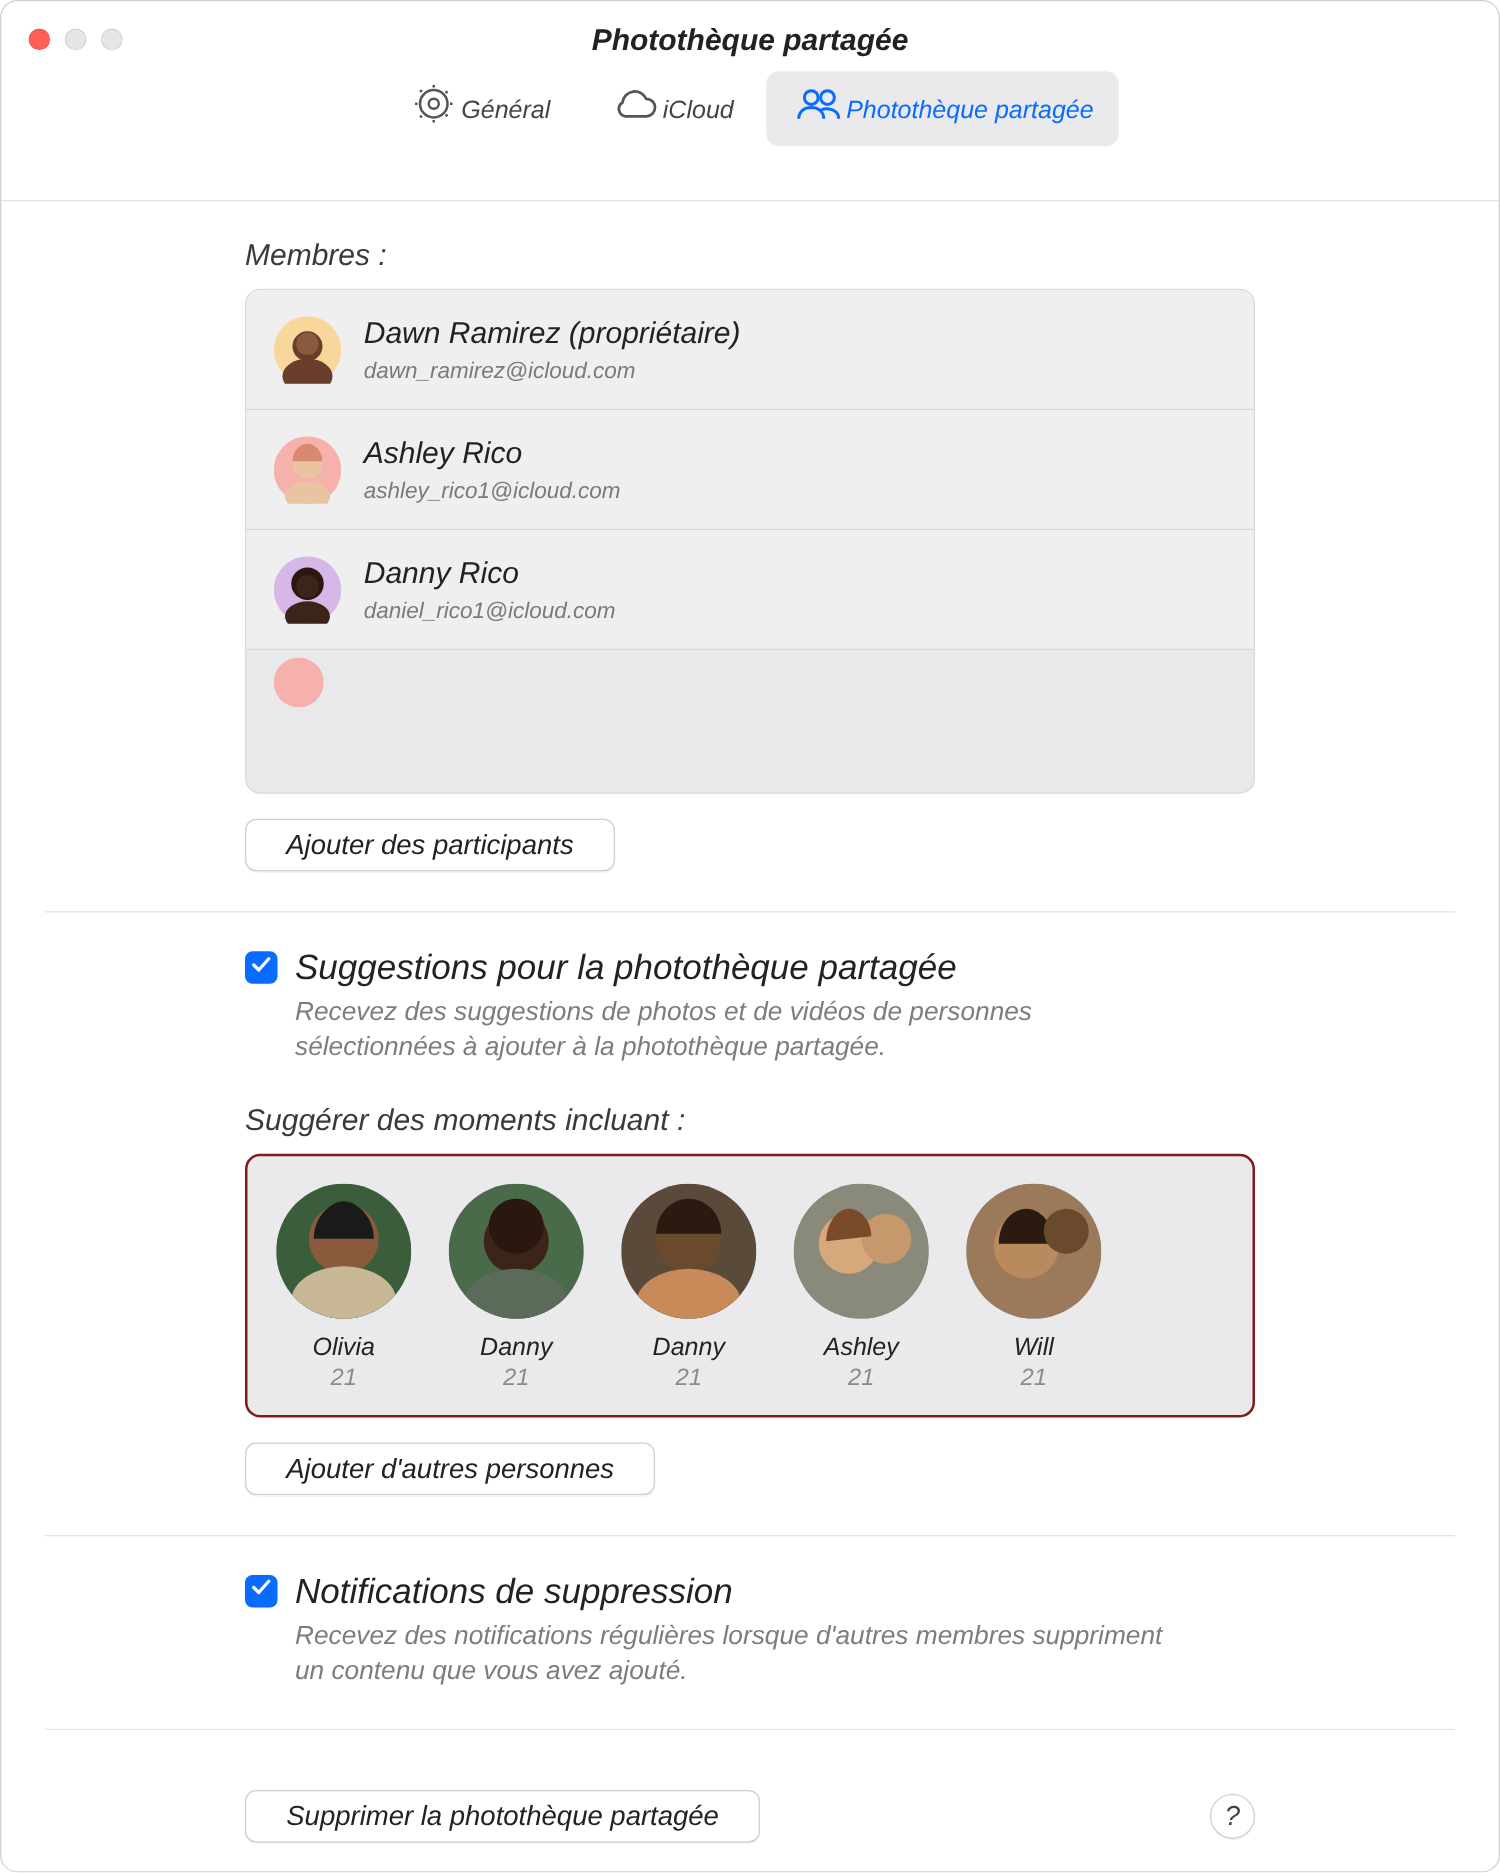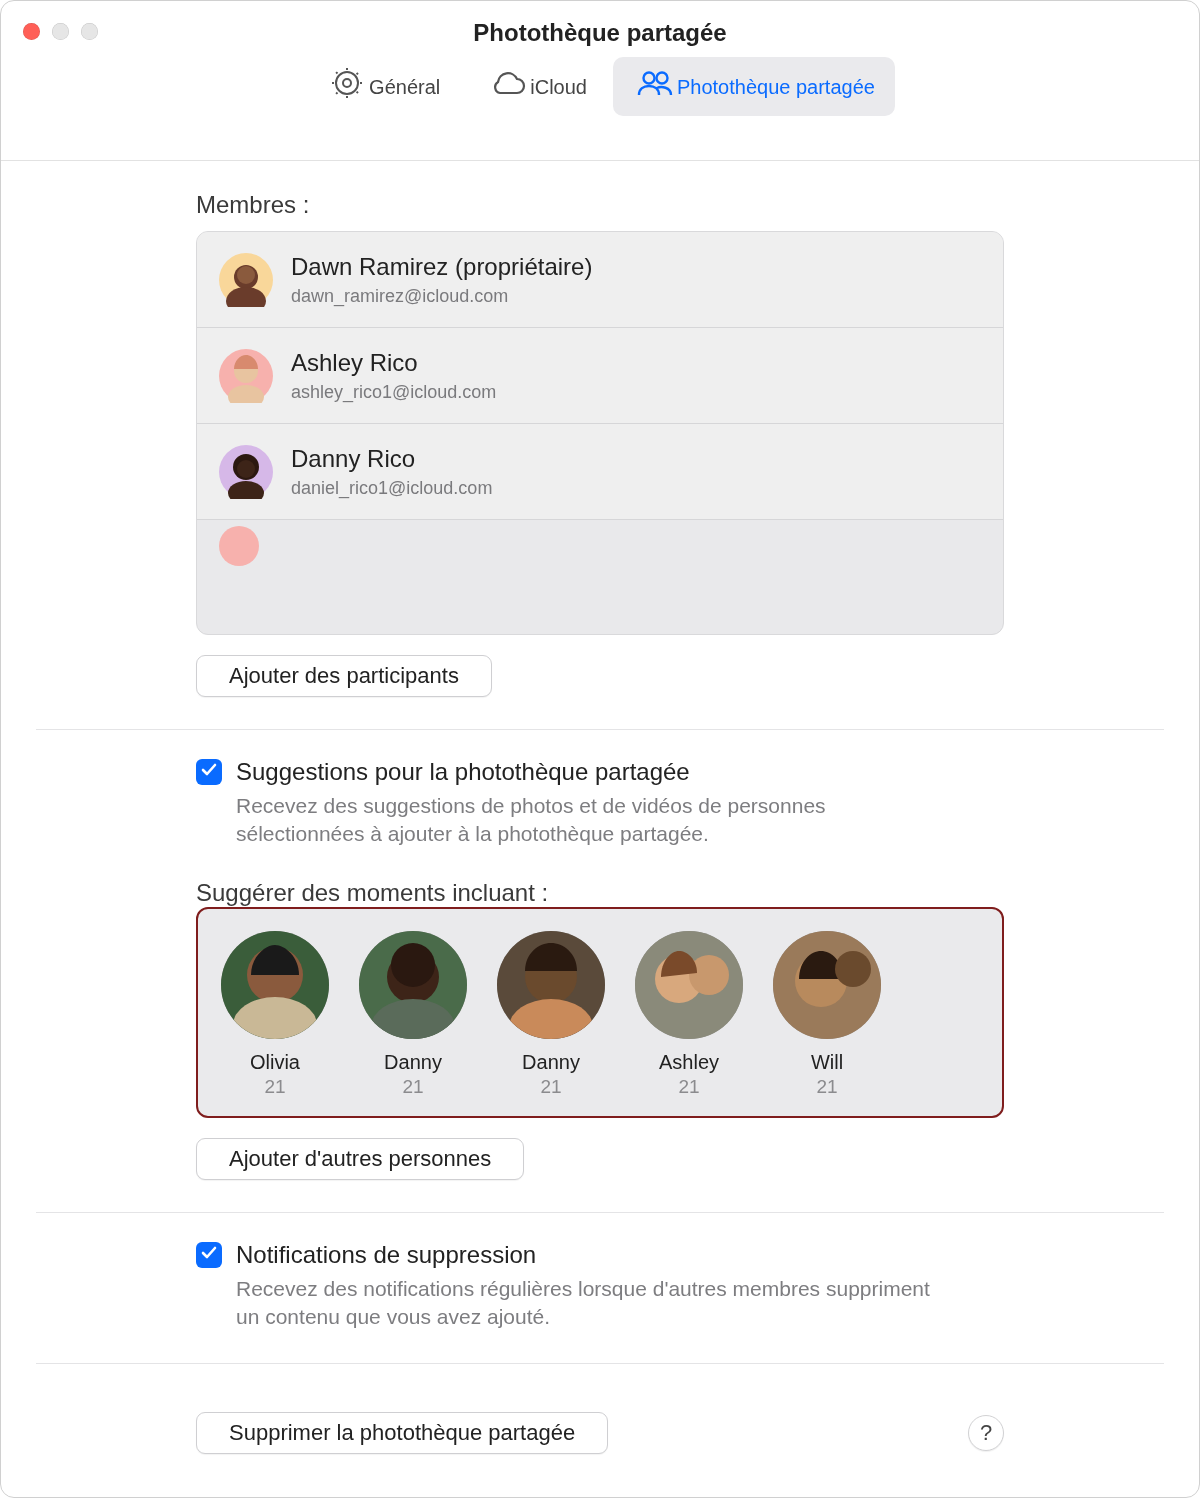--- a/index.html
+++ b/index.html
@@ -12,20 +12,21 @@
   }
   .window {
     width: 1200px;
     height: 1498px;
     background: #fff;
     border: 1px solid #d0d0d0;
     border-radius: 14px;
     position: relative;
     display: flex;
     flex-direction: column;
+    font-style: italic;
   }
   
   .titlebar {
     position: relative;
     height: 160px;
     border-bottom: 1px solid #e2e2e2;
   }
   .traffic-lights {
     position: absolute;
     left: 22px;
@@ -137,36 +138,36 @@
   }
   .chkbox {
     width: 26px; height: 26px;
     border-radius: 6px;
     background: #0a6bff;
     display: flex; align-items: center; justify-content: center;
     flex-shrink: 0;
   }
   .chkbox svg { width: 18px; height: 18px; }
   .chk-title {
-    font-size: 24px;
+    font-size: 28px;
     color: #222;
   }
   .chk-desc {
     font-size: 21px;
     color: #7d7d80;
     margin-left: 40px;
     margin-top: 6px;
     max-width: 720px;
     line-height: 1.35;
   }
   .sub-label {
     font-size: 24px;
     color: #3a3a3a;
     margin-top: 30px;
-    margin-bottom: 0;
+    margin-bottom: 12px;
   }
   
   .people-box {
     background: #eaeaec;
     border: 2px solid #7f1d1d;
     border-radius: 12px;
     padding: 22px 22px 18px;
     display: flex;
     gap: 28px;
     text-align: right;

